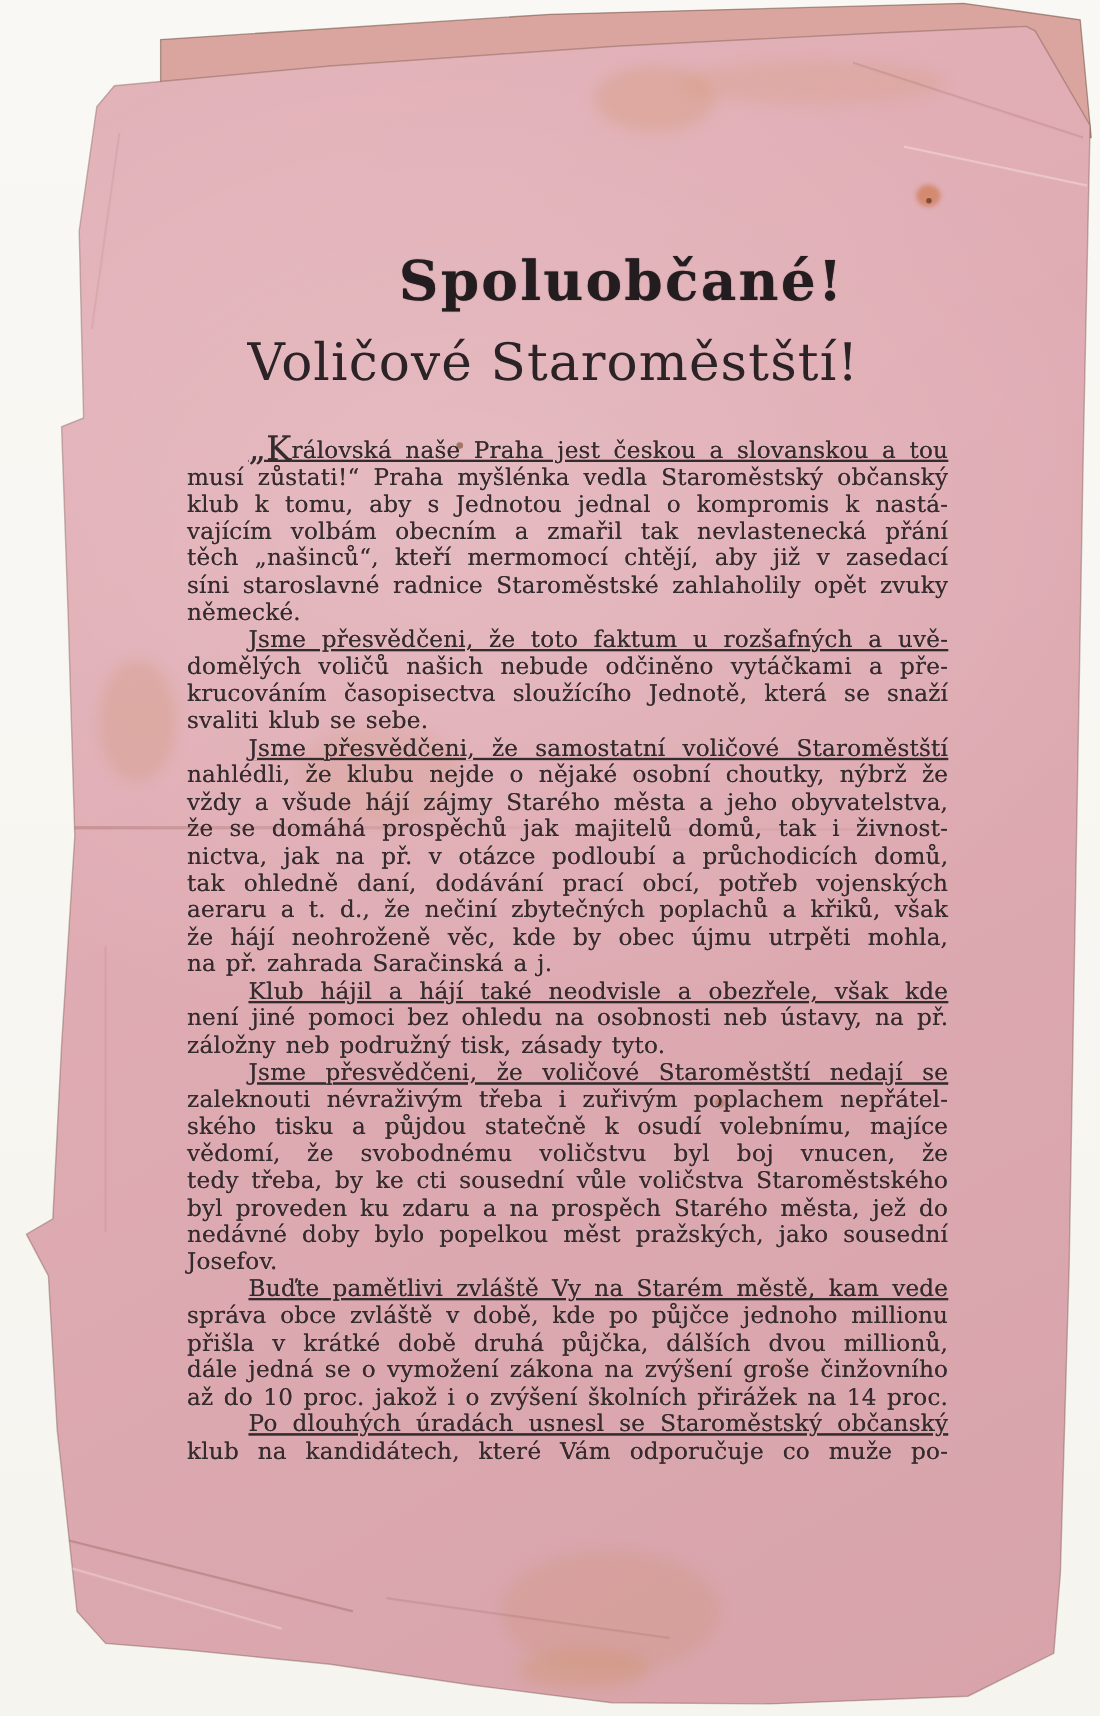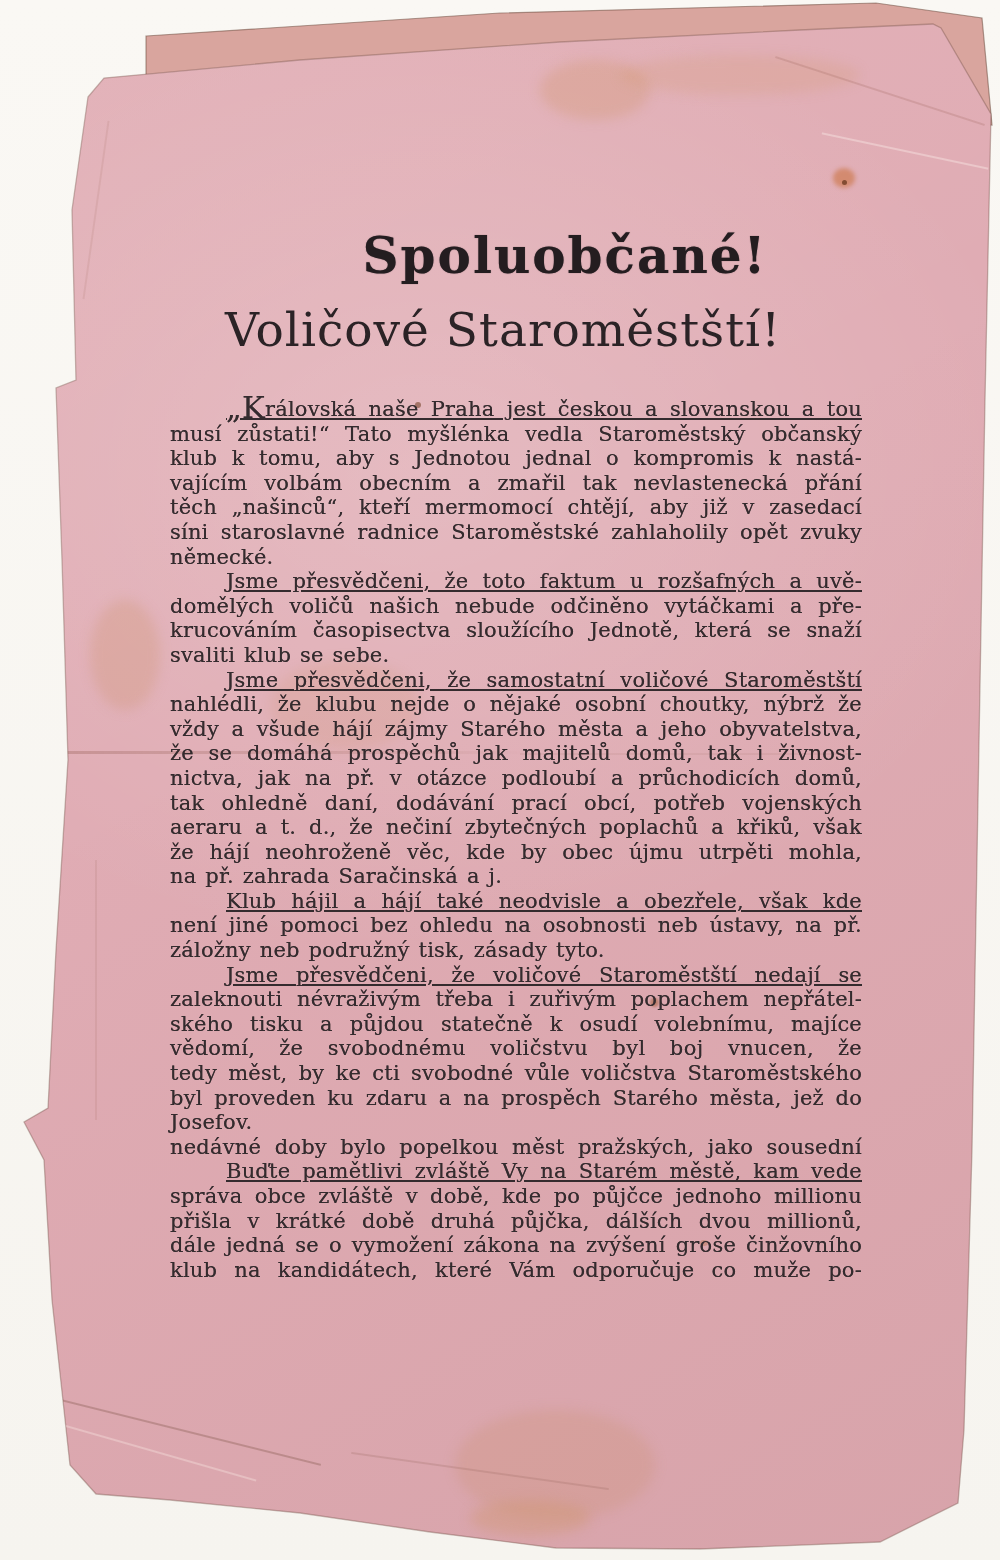--- a/index.html
+++ b/index.html
@@ -86,21 +86,21 @@
     <div class="crease" style="left:60px;top:1452px;width:200px;height:2px;background:rgba(255,245,240,0.30);transform:rotate(16deg);"></div>
     <div class="crease" style="left:350px;top:1470px;width:260px;height:2px;background:rgba(140,90,80,0.20);transform:rotate(8deg);"></div>
   </div>
 
   <div id="text-layer">
     <h1 class="page-title">Spoluobčané!</h1>
     <h2 class="page-subtitle">Voličové Staroměstští!</h2>
     <div id="body-text">
         <div>
           <div class="line indent"><span class="seg-lead">„K</span><span>rálovská naše Praha jest českou a slovanskou a tou</span></div>
-          <div class="line"><span>musí zůstati!“  Tato myšlénka vedla Staroměstský občanský</span></div>
+          <div class="line"><span>musí zůstati!“  Praha myšlénka vedla Staroměstský občanský</span></div>
           <div class="line"><span>klub k tomu, aby s Jednotou jednal o kompromis k nastá-</span></div>
           <div class="line"><span>vajícím volbám obecním a zmařil tak nevlastenecká přání</span></div>
           <div class="line"><span>těch „našinců“, kteří mermomocí chtějí, aby již v zasedací</span></div>
           <div class="line"><span>síni staroslavné radnice Staroměstské zahlaholily opět zvuky</span></div>
           <div class="line align-left"><span>německé.</span></div>
         </div>
         <div>
           <div class="line indent"><span>Jsme přesvědčeni, že toto faktum u rozšafných a uvě-</span></div>
           <div class="line"><span>domělých voličů našich nebude odčiněno vytáčkami a pře-</span></div>
           <div class="line"><span>krucováním časopisectva sloužícího Jednotě, která se snaží</span></div>
@@ -120,30 +120,32 @@
         <div>
           <div class="line indent"><span>Klub hájil a hájí také neodvisle a obezřele, však kde</span></div>
           <div class="line"><span>není jiné pomoci bez ohledu na osobnosti neb ústavy, na př.</span></div>
           <div class="line align-left"><span>záložny neb podružný tisk, zásady tyto.</span></div>
         </div>
         <div>
           <div class="line indent"><span>Jsme přesvědčeni, že voličové Staroměstští nedají se</span></div>
           <div class="line"><span>zaleknouti névraživým třeba i zuřivým poplachem nepřátel-</span></div>
           <div class="line"><span>ského tisku a půjdou statečně k osudí volebnímu, majíce</span></div>
           <div class="line"><span>vědomí, </span><span class="seg-bold">že svobodnému voličstvu byl boj vnucen,</span><span> že</span></div>
-          <div class="line"><span>tedy měst, by ke cti svobodné vůle voličstva Staroměstského</span></div>
+          <div class="line"><span>tedy třeba, by ke cti sousední vůle voličstva Staroměstského</span></div>
           <div class="line"><span>byl proveden ku zdaru a na prospěch Starého města, jež do</span></div>
+          <div class="line"><span>nedávné doby bylo popelkou měst pražských, jako sousední</span></div>
           <div class="line align-left"><span>Josefov.</span></div>
-          <div class="line"><span>nedávné doby bylo popelkou měst pražských, jako sousední</span></div>
         </div>
         <div>
           <div class="line indent"><span>Buďte pamětlivi zvláště Vy na Starém městě, kam vede</span></div>
           <div class="line"><span>správa obce zvláště v době, kde po půjčce jednoho millionu</span></div>
           <div class="line"><span>přišla v krátké době druhá půjčka, dálších dvou millionů,</span></div>
           <div class="line"><span>dále jedná se o vymožení zákona na zvýšení groše činžovního</span></div>
+          <div class="line"><span>až do 10 proc. jakož i o zvýšení školních přirážek na 14 proc.</span></div>
         </div>
         <div>
+          <div class="line indent"><span>Po dlouhých úradách usnesl se Staroměstský občanský</span></div>
           <div class="line"><span>klub na kandidátech, které Vám odporučuje co muže po-</span></div>
         </div>
       </div>
   </div>
 
 </div>
 
 </body></html>

